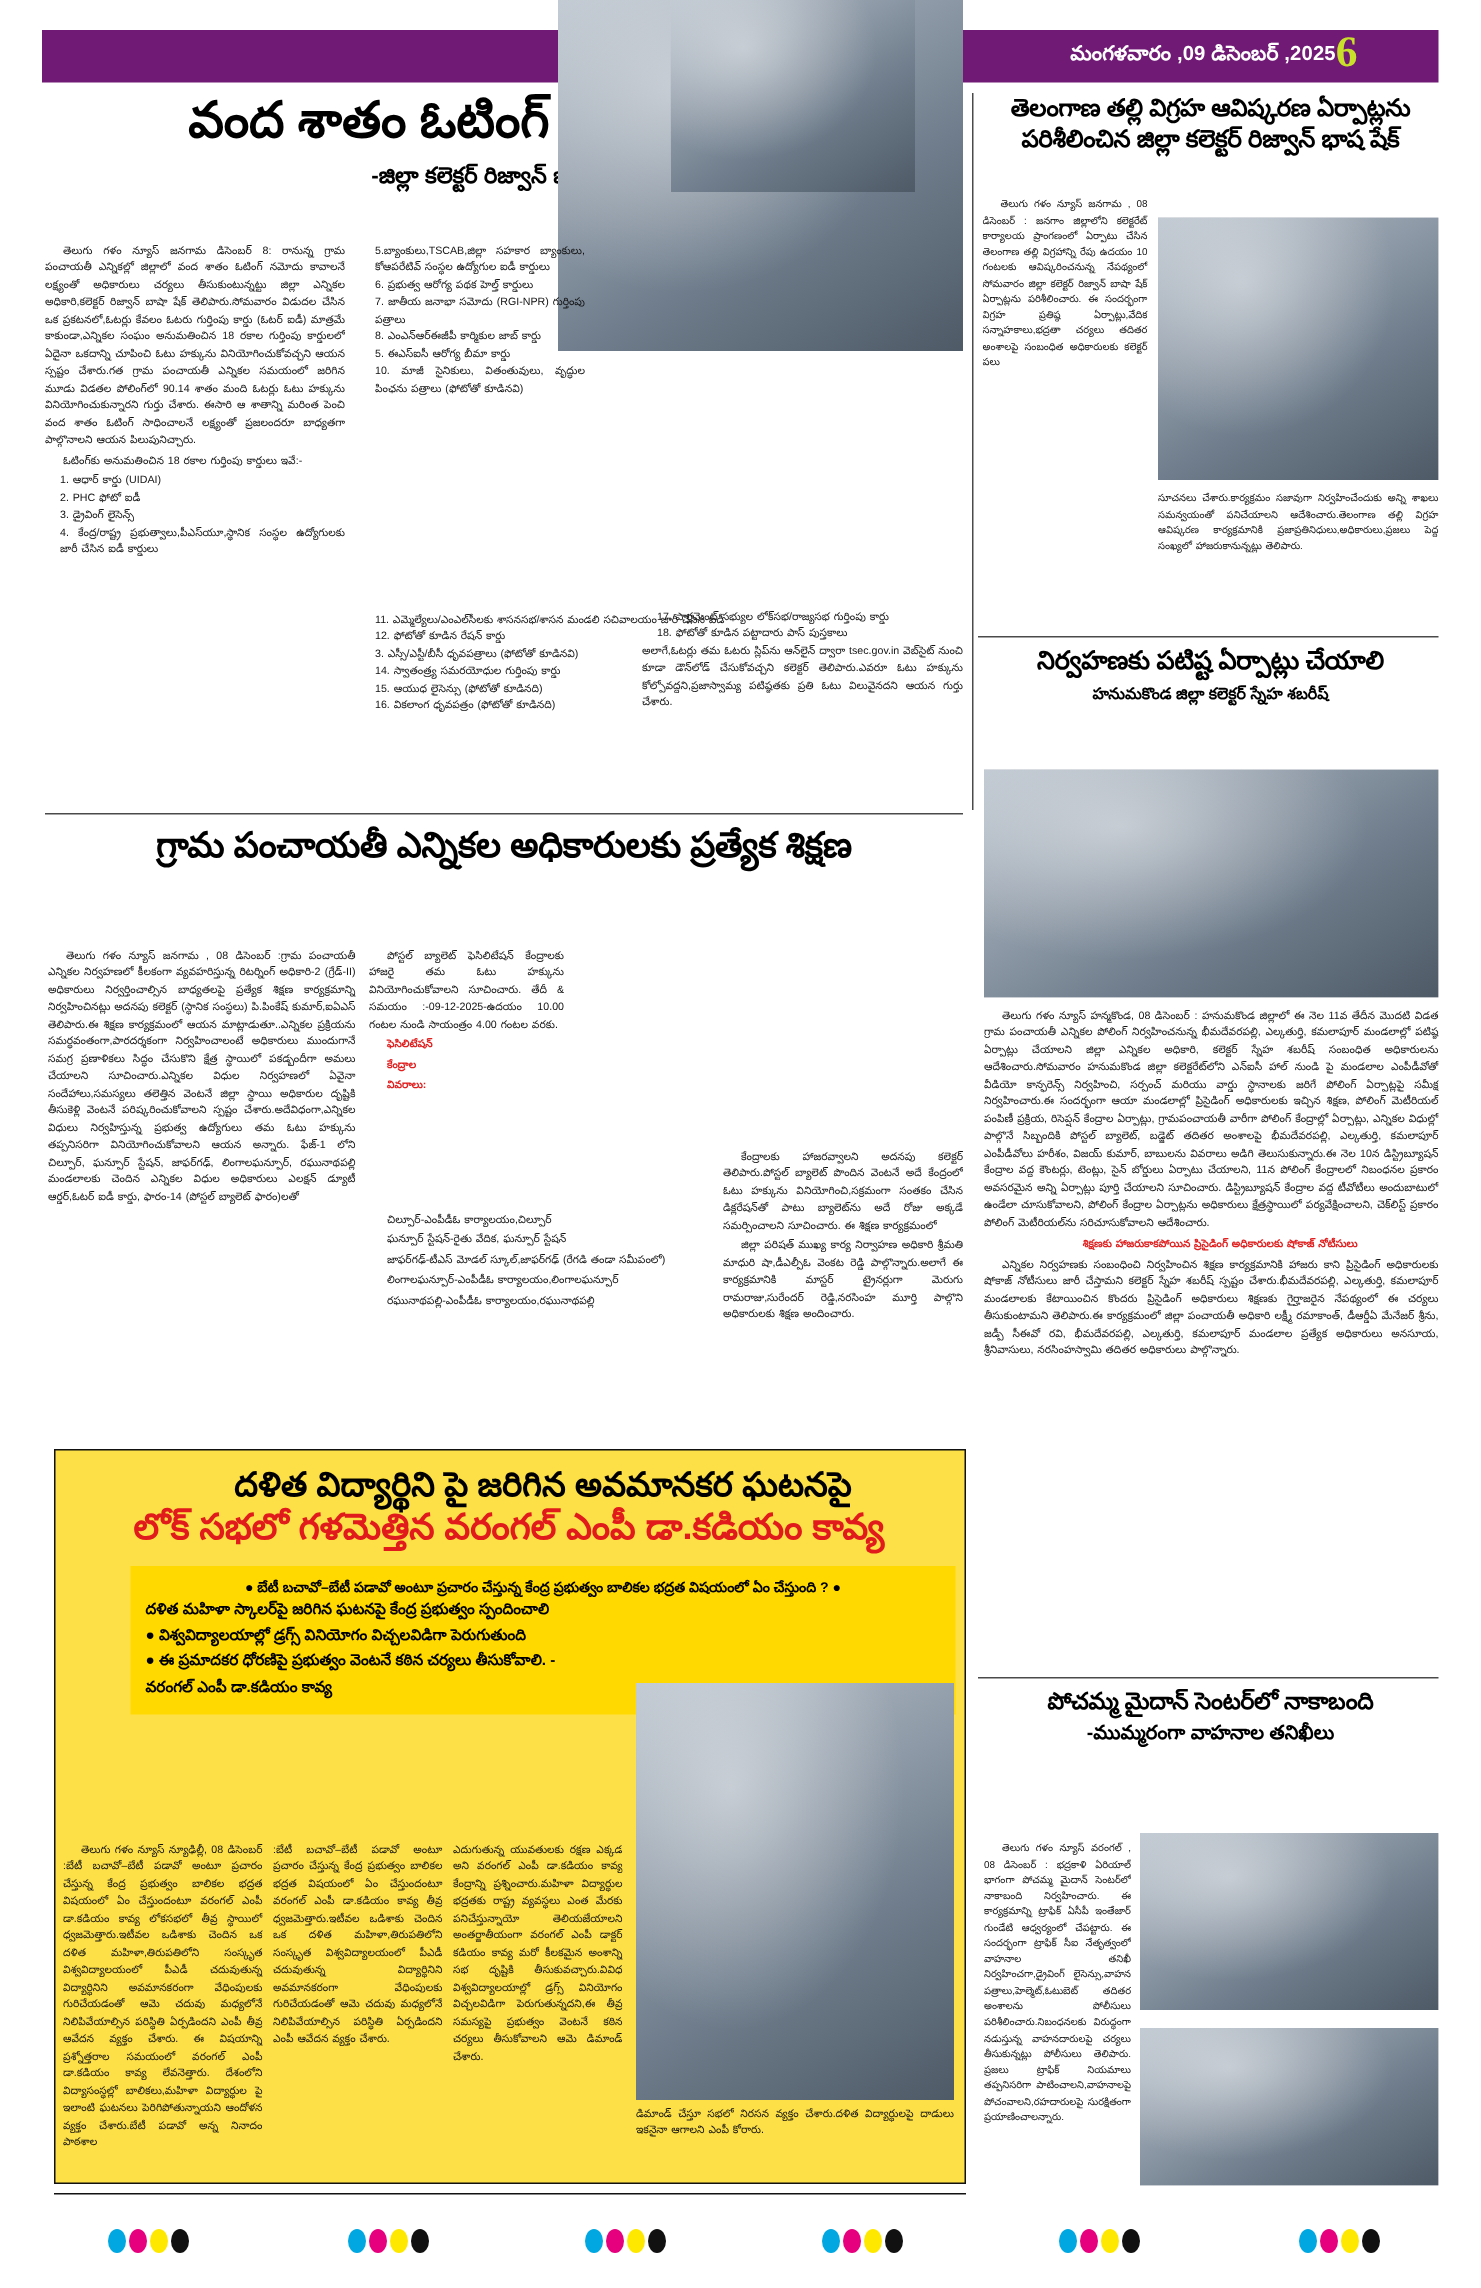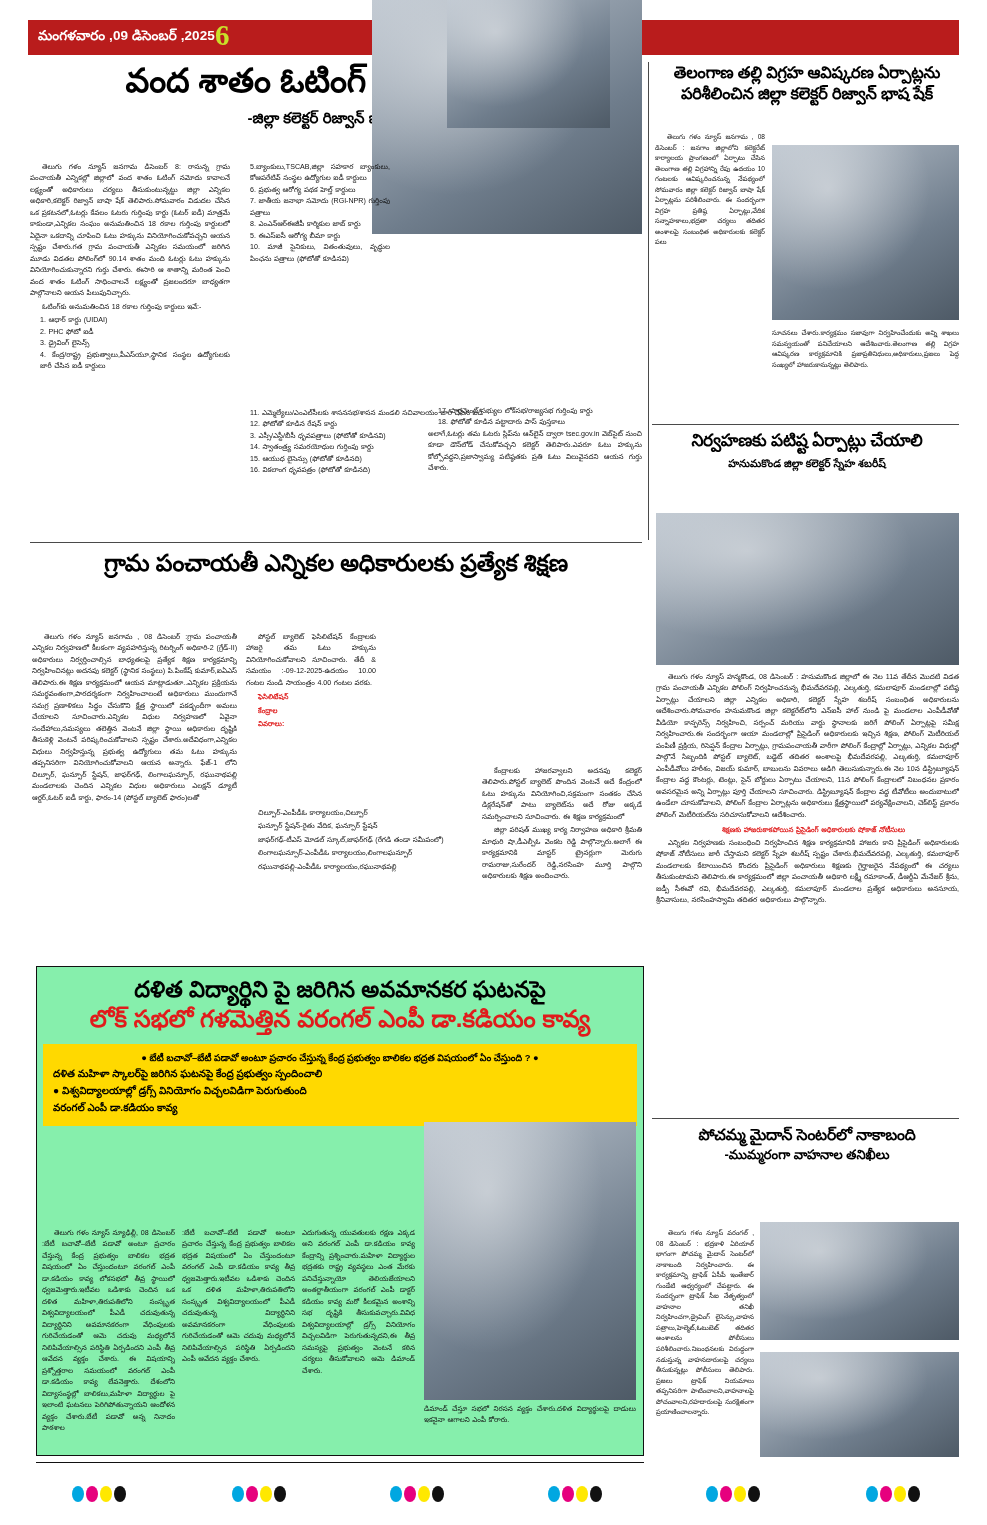--- a/index.html
+++ b/index.html
@@ -12,22 +12,22 @@
   .page {
     position: relative;
     width: 987px; height: 1525px;
     background: #fff;
   }
 
   
   .masthead {
     position: absolute; left: 28px; top: 20px;
     width: 931px; height: 35px;
-    background: #b91c1c;
-    display: flex; align-items: center; justify-content: flex-start;
+    background: #701a75;
+    display: flex; align-items: center; justify-content: flex-end;
     padding: 0 12px 0 10px;
   }
   .masthead-date {
     color: #ffffff; font-size: 13.5px; font-weight: 700;
     letter-spacing: .1px; white-space: nowrap;
   }
   .masthead-pageno {
     color: #c9e02a; font-size: 29px; font-weight: 700; line-height: 1;
     font-family: "Liberation Serif", serif;
     margin-right: 42px; margin-top: -4px;
@@ -134,25 +134,25 @@
   .ml-cols { position: absolute; left: 32px; top: 632px; width: 610px; height: 328px; }
   .mlc-a { position: absolute; left: 0;   top: 0;  width: 205px; height: 328px; }
   .mlc-b { position: absolute; left: 214px; top: 0;  width: 130px; height: 328px; }
   .ml-photo { position: absolute; left: 447px; top: 0; width: 163px; height: 128px; }
   .redsub { color:#e01f1f; font-weight:700; font-size:7px; text-indent:0; }
 
   
   .bl-box {
     position: absolute; left: 36px; top: 966px;
     width: 608px; height: 490px;
-    border: 1.6px solid #111; background: #86efac;
+    border: 1.6px solid #111; background: #fde047; padding-left: 44px;
   }
   .bl-head { padding: 10px 8px 6px; }
   .bl-head .l1 { font-size: 22.5px; font-weight: 700; text-align: center; color: #000; line-height: 1.15; }
-  .bl-head .l2 { font-size: 24px; font-weight: 700; text-align: center; color: #e11b1b; line-height: 1.2; margin-top: 2px; }
+  .bl-head .l2 { font-size: 24px; font-weight: 700; text-align: left; color: #e11b1b; line-height: 1.2; margin-top: 2px; }
 
   .yellow {
     margin: 4px 6px 0; background: #ffd900;
     padding: 7px 10px 9px; color: #000;
   }
   .yellow .y1 { font-size: 9.4px; font-weight: 700; text-align: center; line-height: 1.5; }
   .yellow .y2 { font-size: 10.2px; font-weight: 700; line-height: 1.7; }
 
   
   .footer-strip {
@@ -323,20 +323,24 @@
         <span>బేటీ బచావో–బేటీ పడావో అంటూ ప్రచారం చేస్తున్న కేంద్ర ప్రభుత్వం బాలికల భద్రత విషయంలో ఏం చేస్తుంది ?</span>
         <span>●</span>
       </div>
       <div class="y2">
         <span>దళిత మహిళా స్కాలర్‌పై జరిగిన ఘటనపై కేంద్ర ప్రభుత్వం స్పందించాలి</span>
       </div>
       <div class="y2">
         <span>●</span>
         <span>విశ్వవిద్యాలయాల్లో డ్రగ్స్ వినియోగం విచ్చలవిడిగా పెరుగుతుంది</span>
       </div>
+      <div class="y2">
+        <span>●</span>
+        <span>ఈ ప్రమాదకర ధోరణిపై ప్రభుత్వం వెంటనే కఠిన చర్యలు తీసుకోవాలి.  -</span>
+      </div>
       <div class="y2">వరంగల్ ఎంపీ డా.కడియం కావ్య</div>
     </div>
   </div>
 
   <div class="photo" style="position:absolute;left:424px;top:1122px;width:212px;height:278px;"></div>
 
   <div class="body-col" style="position:absolute;left:42px;top:1228px;width:133px;height:234px;">
     <p>తెలుగు గళం న్యూస్ న్యూఢిల్లీ, 08 డిసెంబర్ :బేటీ బచావో–బేటీ పడావో అంటూ ప్రచారం చేస్తున్న కేంద్ర ప్రభుత్వం బాలికల భద్రత విషయంలో ఏం చేస్తుందంటూ వరంగల్ ఎంపీ డా.కడియం కావ్య లోకసభలో తీవ్ర స్థాయిలో ధ్వజమెత్తారు.ఇటీవల ఒడిశాకు చెందిన ఒక దళిత మహిళా,తిరుపతిలోని సంస్కృత విశ్వవిద్యాలయంలో పీఎడీ చదువుతున్న విద్యార్థినిని అవమానకరంగా వేధింపులకు గురిచేయడంతో ఆమె చదువు మధ్యలోనే నిలిపివేయాల్సిన పరిస్థితి ఏర్పడిందని ఎంపీ తీవ్ర ఆవేదన వ్యక్తం చేశారు. ఈ విషయాన్ని ప్రశ్నోత్తరాల సమయంలో వరంగల్ ఎంపీ డా.కడియం కావ్య లేవనెత్తారు. దేశంలోని విద్యాసంస్థల్లో బాలికలు,మహిళా విద్యార్థుల పై ఇలాంటి ఘటనలు పెరిగిపోతున్నాయని ఆందోళన వ్యక్తం చేశారు.బేటీ పడావో అన్న నినాదం పాఠశాల</p>
   </div>
   <div class="body-col" style="position:absolute;left:182px;top:1228px;width:113px;height:234px;">

